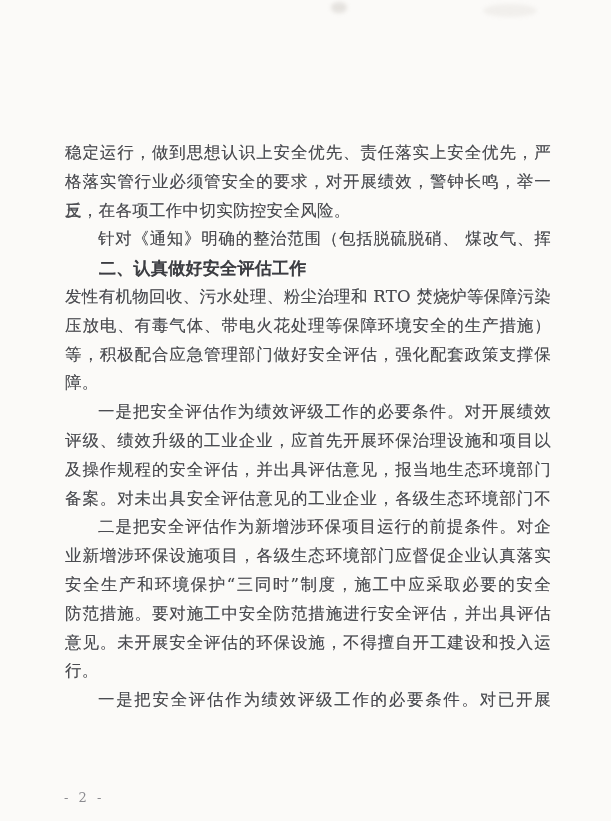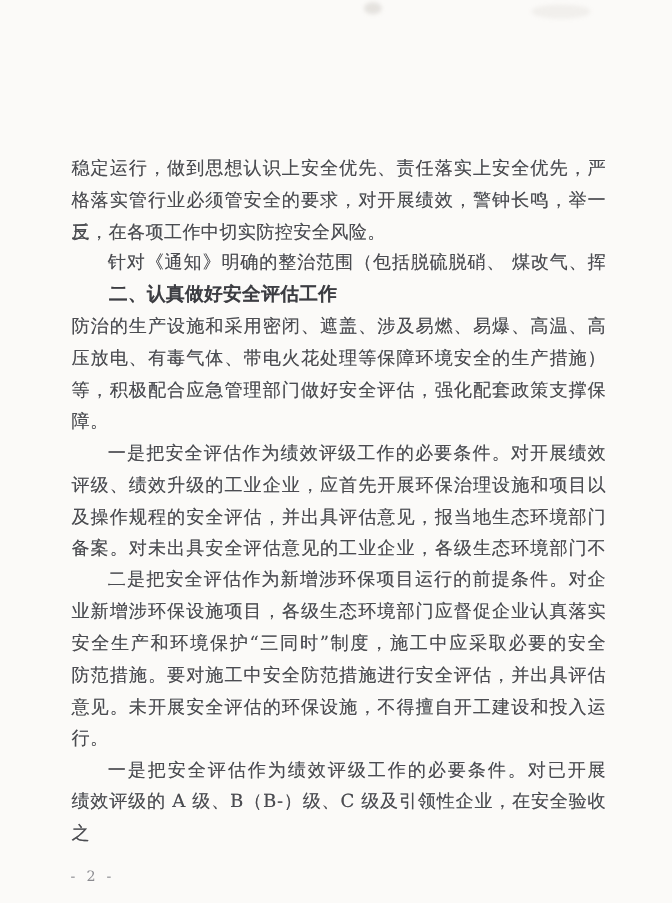--- a/index.html
+++ b/index.html
@@ -79,33 +79,32 @@
 
   <div class="smudge smudge-a"></div>
   <div class="smudge smudge-b"></div>
 
   <div class="text-block">
     <div class="ln fill">稳定运行，做到思想认识上安全优先、责任落实上安全优先，严</div>
     <div class="ln fill">格落实管行业必须管安全的要求，对开展绩效，警钟长鸣，举一反</div>
     <div class="ln">三，在各项工作中切实防控安全风险。</div>
     <div class="ln fill ind">针对《通知》明确的整治范围（包括脱硫脱硝、 煤改气、挥</div>
     <div class="ln head ind">二、认真做好安全评估工作</div>
-    <div class="ln fill">防治的生产设施和采用密闭、遮盖、涉及易燃、易爆、高温、高</div>
+    <div class="ln fill">发性有机物回收、污水处理、粉尘治理和 RTO 焚烧炉等保障污染</div>
     <div class="ln fill">压放电、有毒气体、带电火花处理等保障环境安全的生产措施）</div>
     <div class="ln fill">等，积极配合应急管理部门做好安全评估，强化配套政策支撑保</div>
     <div class="ln">障。</div>
     <div class="ln fill ind">一是把安全评估作为绩效评级工作的必要条件。对开展绩效</div>
     <div class="ln fill">评级、绩效升级的工业企业，应首先开展环保治理设施和项目以</div>
     <div class="ln fill">及操作规程的安全评估，并出具评估意见，报当地生态环境部门</div>
     <div class="ln fill">备案。对未出具安全评估意见的工业企业，各级生态环境部门不</div>
     <div class="ln fill ind">二是把安全评估作为新增涉环保项目运行的前提条件。对企</div>
     <div class="ln fill">业新增涉环保设施项目，各级生态环境部门应督促企业认真落实</div>
     <div class="ln fill">安全生产和环境保护“三同时”制度，施工中应采取必要的安全</div>
     <div class="ln fill">防范措施。要对施工中安全防范措施进行安全评估，并出具评估</div>
     <div class="ln fill">意见。未开展安全评估的环保设施，不得擅自开工建设和投入运</div>
     <div class="ln">行。</div>
     <div class="ln fill ind">一是把安全评估作为绩效评级工作的必要条件。对已开展</div>
-    <div class="ln fill">绩效评级的 A 级、B（B-）级、C 级及引领性企业，在安全验收之</div>
   </div>
 
   <div class="footer-page-number">- 2 -</div>
 
 </div>
 
 </body></html>

